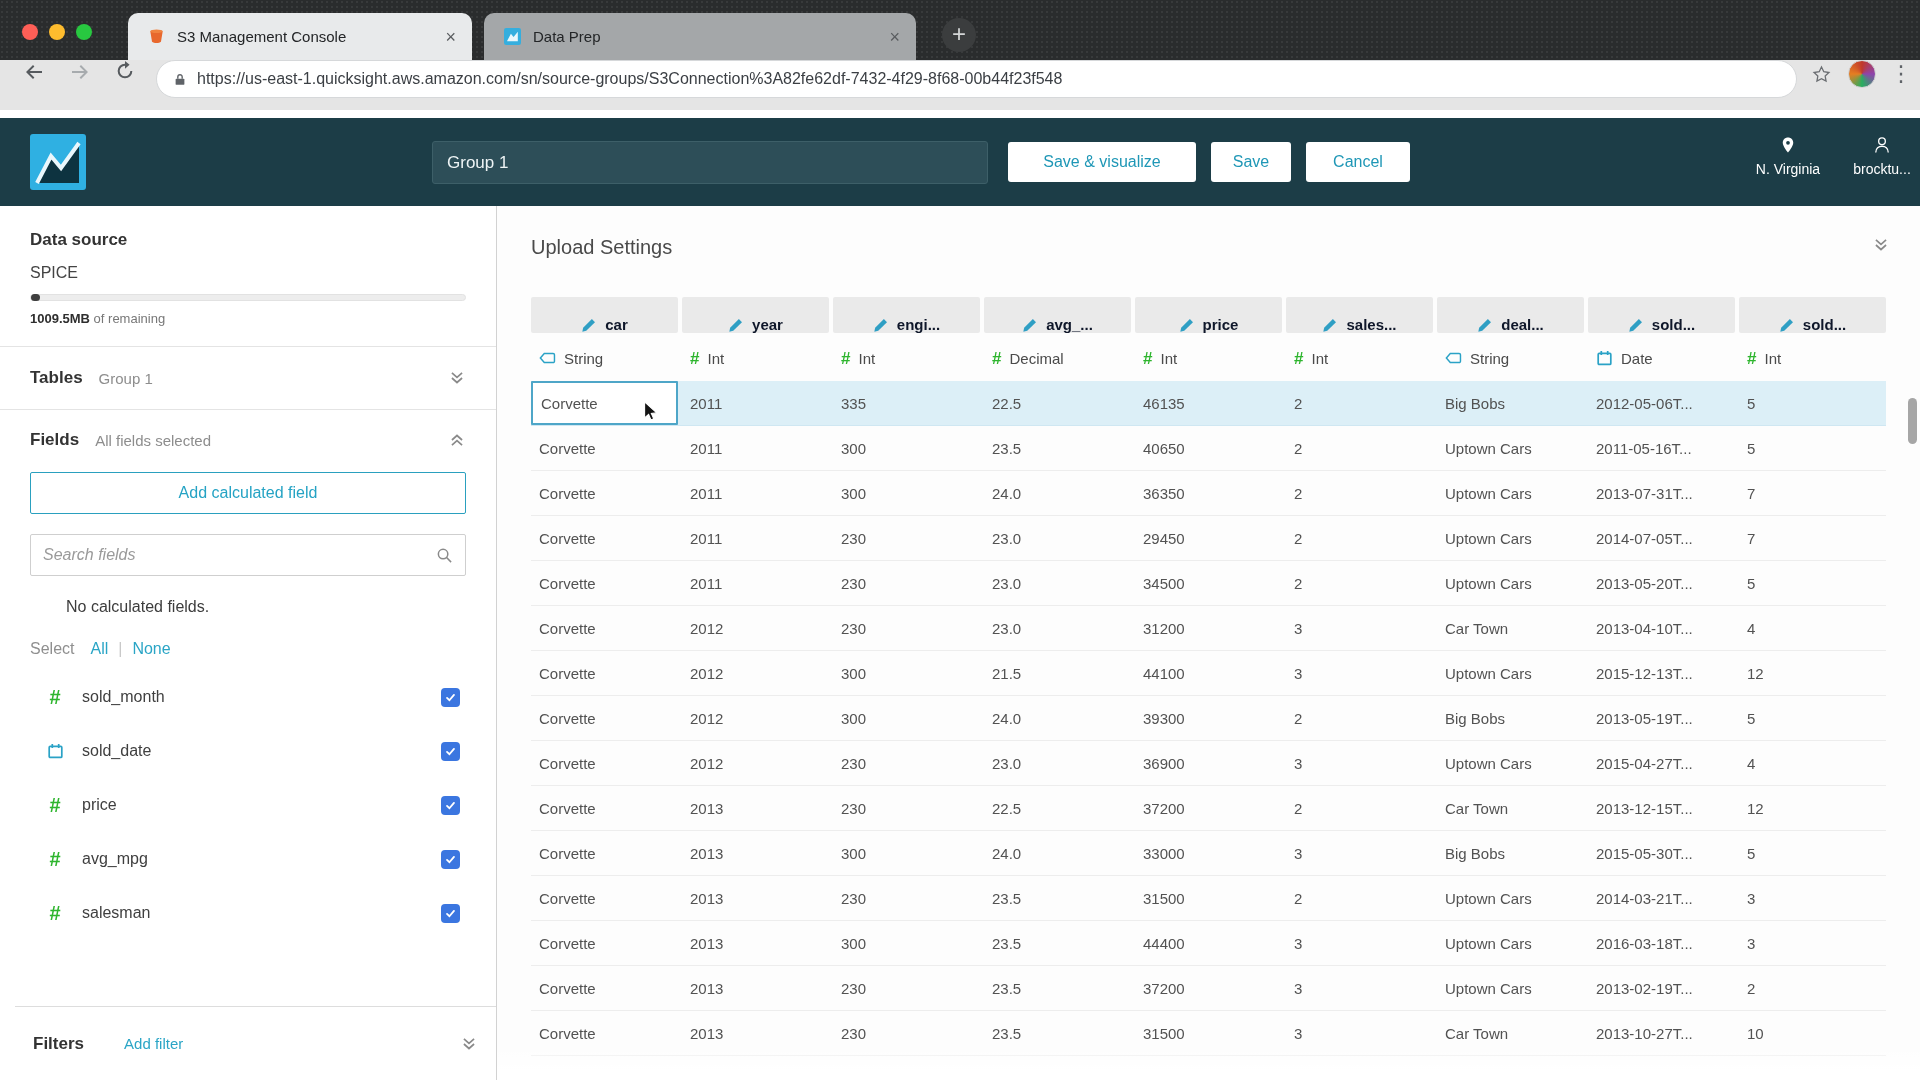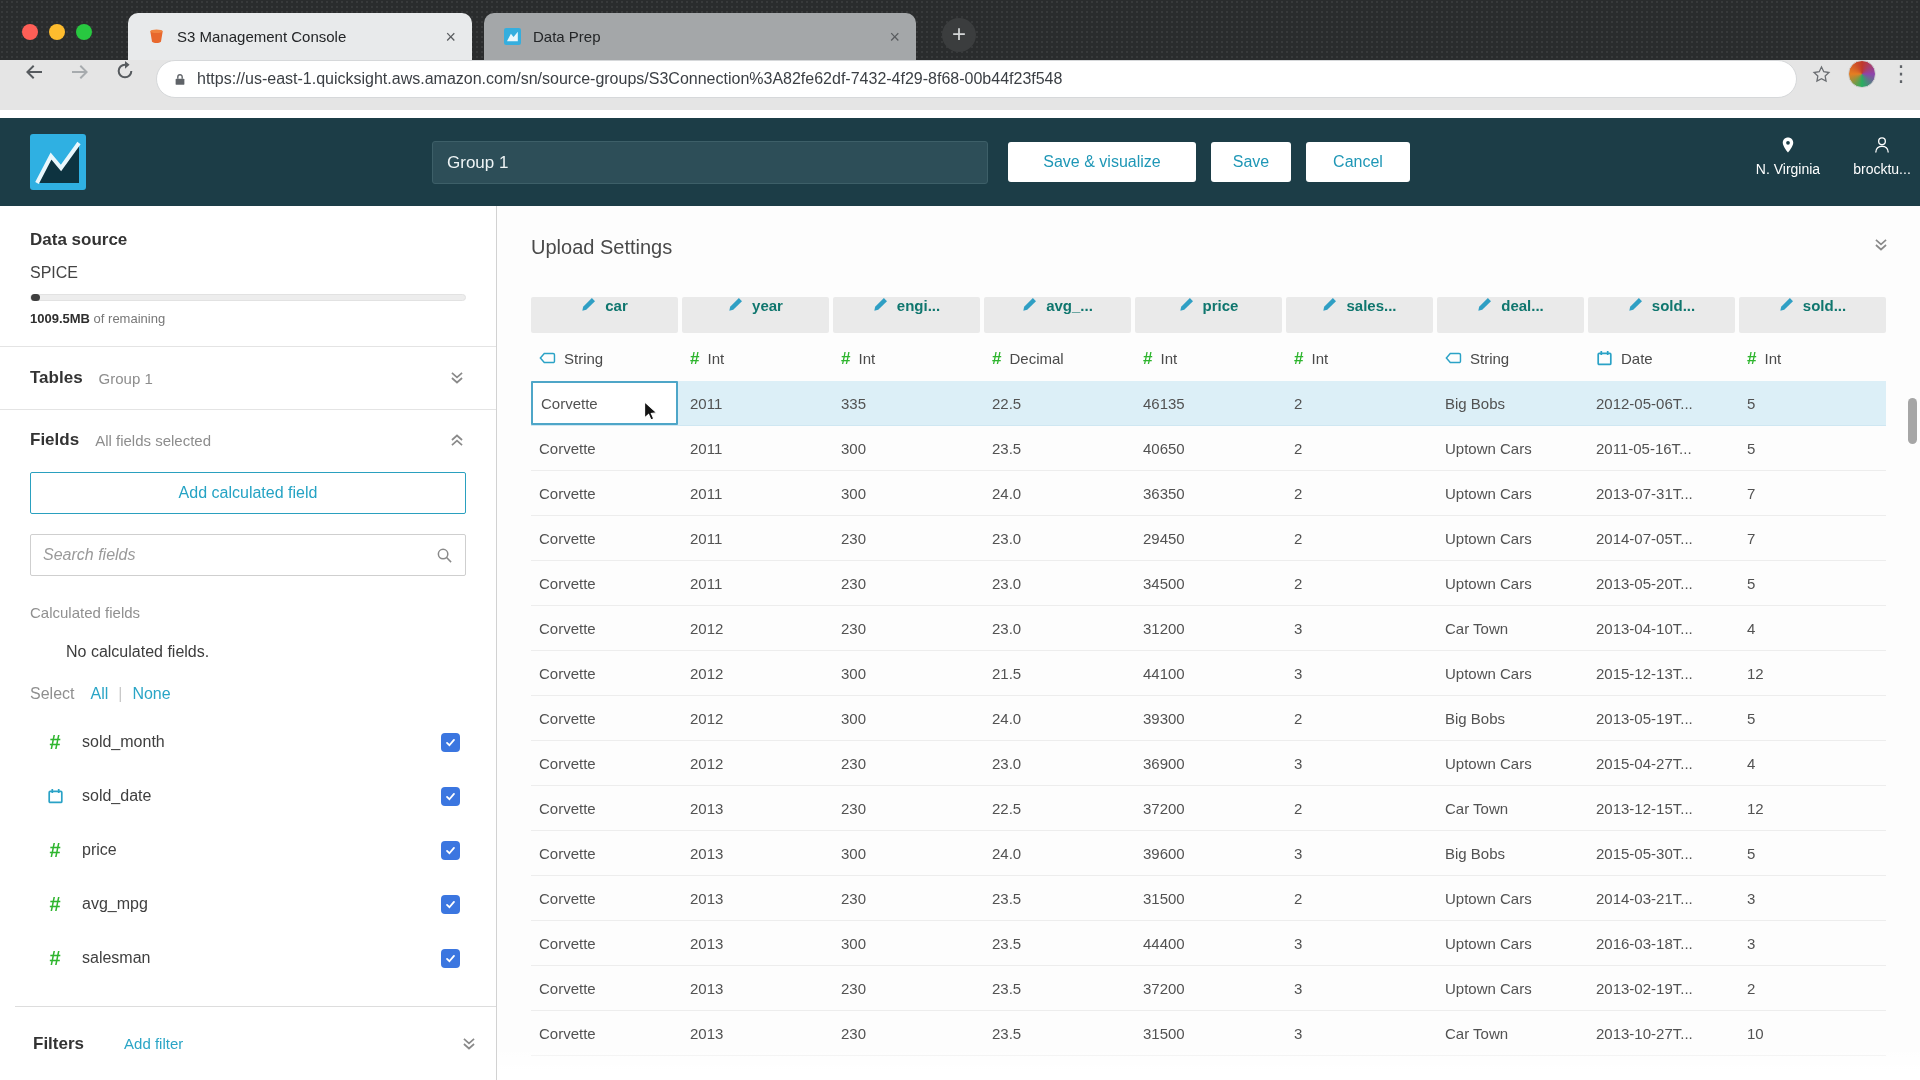--- a/index.html
+++ b/index.html
@@ -93,22 +93,22 @@
     border-top:1px solid #ddd; display:flex; align-items:center; padding:0 18px; z-index:3; }
   .filters-add { color:#2aa5c6; font-size:15px; margin-left:40px; }
 
   
   .main { position:relative; flex:1; background:#fdfdfd; overflow:hidden; }
   .us-row { display:flex; align-items:flex-start; padding:30px 30px 0 34px; }
   .us-title { font-size:20px; color:#4a4a4a; }
   .us-desc { font-size:15px; color:#555; margin-left:20px; }
   .tbl { margin:38px 0 0 34px; width:1355px; position:relative; }
   .grid9 { display:grid; grid-template-columns:repeat(9, 147px); gap:4px; }
-  .th { height:36px; background:#eaeaea; border-radius:2px; display:flex; align-items:flex-start;
-    justify-content:center; gap:9px; font-weight:bold; font-size:15px; color:#0f766e; }
+  .th { height:36px; background:#eaeaea; border-radius:2px; display:flex; align-items:flex-end;
+    justify-content:center; gap:9px; font-weight:bold; font-size:15px; color:#0f172a; }
   .i-pencil { width:15px; height:15px; }
   #ttypes { margin-top:6px; }
   .ttype { height:38px; display:flex; align-items:center; gap:8px; padding-left:8px; font-size:15px; color:#4a4a4a; }
   .i-type { width:17px; height:16px; }
   .hash { color:#2eb52e; font-weight:bold; line-height:1; }
   .hash-s { font-size:17px; }
   .hash-l { font-size:20px; }
   #tbody { margin-top:4px; }
   .dr { height:45px; align-items:stretch; border-bottom:1px solid #ededed; font-size:15px; color:#525252; }
   .dc { display:flex; align-items:center; padding-left:8px; white-space:nowrap; overflow:hidden; }
@@ -240,21 +240,20 @@
           </svg>
       </div>
       <div class="add-btn">Add calculated field</div>
       <div class="search-box">
         <input placeholder="Search fields" style="">
         <svg width="17" height="17" viewBox="0 0 18 18">
             <circle cx="7.5" cy="7.5" r="5" fill="none" stroke="#8a8a8a" stroke-width="1.6"></circle>
             <line x1="11.2" y1="11.2" x2="16" y2="16" stroke="#8a8a8a" stroke-width="1.6"></line>
           </svg>
       </div>
-      <div class="calc-title pad">Calculated fields</div>
       <div class="no-calc">No calculated fields.</div>
       <div class="select-row pad">
         <span class="select-lbl">Select</span>
         <span class="select-link">All</span>
         <span class="select-sep">|</span>
         <span class="select-link n">None</span>
       </div>
       <div id="field-list">
           <div class="f-row">
             <span class="f-ico">
@@ -544,21 +543,21 @@
               <div class="dc">2</div>
               <div class="dc">Car Town</div>
               <div class="dc">2013-12-15T...</div>
               <div class="dc">12</div>
             </div>
             <div class="dr grid9">
               <div class="dc c0">Corvette</div>
               <div class="dc">2013</div>
               <div class="dc">300</div>
               <div class="dc">24.0</div>
-              <div class="dc">39600</div>
+              <div class="dc">33000</div>
               <div class="dc">3</div>
               <div class="dc">Big Bobs</div>
               <div class="dc">2015-05-30T...</div>
               <div class="dc">5</div>
             </div>
             <div class="dr grid9">
               <div class="dc c0">Corvette</div>
               <div class="dc">2013</div>
               <div class="dc">230</div>
               <div class="dc">23.5</div>

